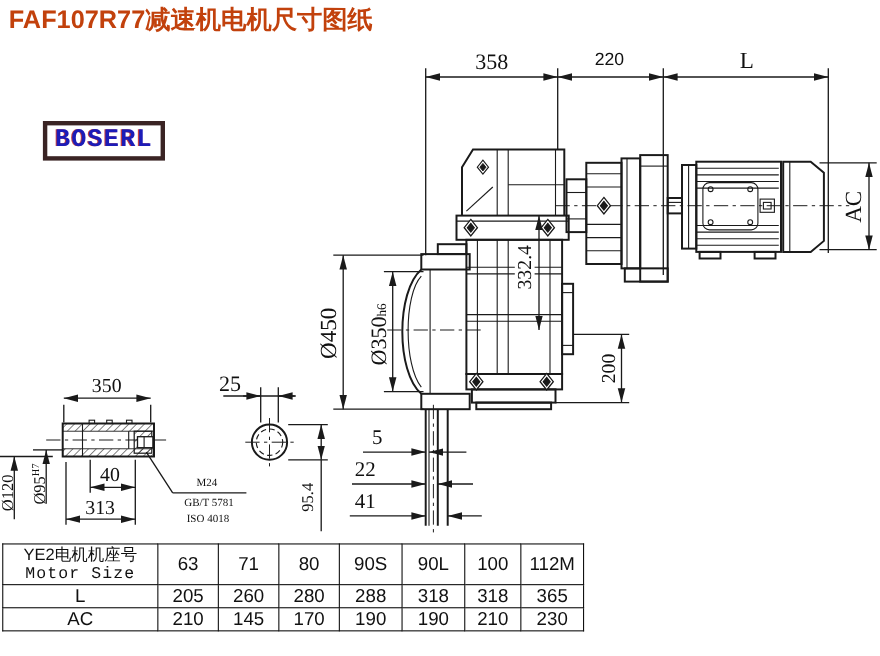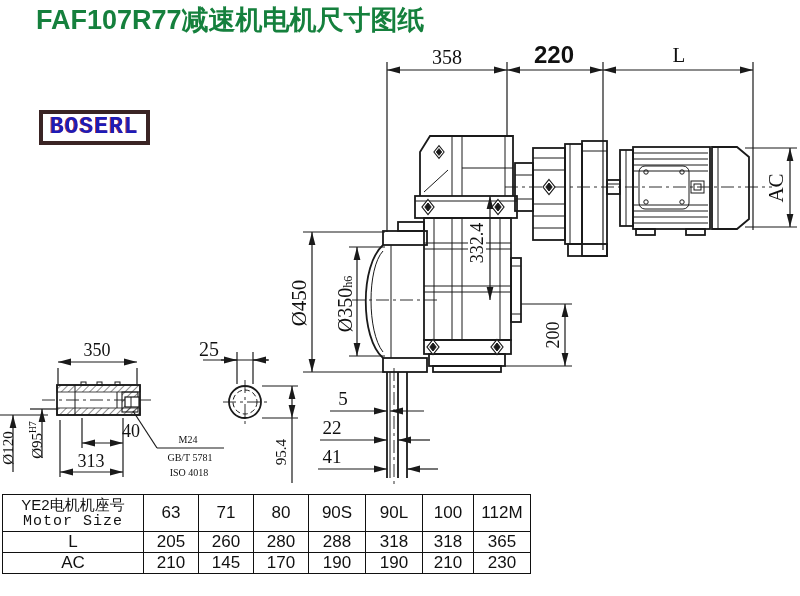--- a/index.html
+++ b/index.html
@@ -1,31 +1,31 @@
 <!DOCTYPE html>
 <html><head>
 <meta charset="utf-8">
 <style>
   html,body{margin:0;padding:0;background:#fff;}
   #stage{position:relative;width:800px;height:596px;background:#fff;overflow:hidden;
          font-family:"Liberation Sans",sans-serif;color:#111;}
   #draw-svg{position:absolute;left:0;top:0;}
-  .page-title{position:absolute;left:8px;top:2px;font-size:27px;font-weight:bold;
-              letter-spacing:0;color:#15803d;white-space:nowrap;margin-left:28px;}
+  .page-title{position:absolute;left:8px;top:2px;font-size:23px;font-weight:bold;
+              letter-spacing:0;color:#c2410c;white-space:nowrap;}
   .logo-box{position:absolute;left:39px;top:110px;border:4px solid #3a2424;background:#fff;
             padding:0 7px;line-height:26px;}
   .logo-text{font-family:Liberation Mono, monospace;font-weight:bold;font-size:23px;color:#1c1cb8;
              text-shadow:-1px 0 0 rgba(190,30,30,.85);letter-spacing:1px;}
   .dim{position:absolute;transform:translate(-50%,-50%);font-family:"Liberation Serif",serif;
        color:#111;white-space:nowrap;line-height:1;}
   .rot{transform:translate(-50%,-50%) rotate(-90deg);}
   .bg{background:#fff;padding:0 2px;}
   .s14{font-size:10px}.s15{font-size:15px}.s16{font-size:20px}.s18{font-size:18px}
   .s19{font-size:19px}.s20{font-size:20px}.s21{font-size:21px}
-  .bold-sans{font-family:"Liberation Sans",sans-serif;font-weight:bold;font-size:24px;}
+  .bold-sans{font-family:"Liberation Sans",sans-serif;font-weight:normal;font-size:16px;}
   .tol{font-size:12px;}
   sup.tol2{font-size:9.5px;}
   table.spec{position:absolute;left:2px;top:494px;border-collapse:collapse;background:#fff;
              table-layout:fixed;}
   table.spec td{border:1.6px solid #111;text-align:center;vertical-align:middle;
                 font-family:"Liberation Sans",sans-serif;font-size:17px;color:#111;padding:0;}
   td.hcell{font-size:15px;line-height:1.15;}
   .hcn{font-size:15px;}
   .hen{font-family:"Liberation Mono",monospace;font-size:15px;letter-spacing:1px;}
   tr.hdr td{height:36px;}
@@ -256,21 +256,21 @@
   <span class="dim rot s21" style="left:299px;top:303px;">Ø450</span>
   <span class="dim rot s20" style="left:345px;top:304px;"><span>Ø350</span><span class="tol">h6</span></span>
   <span class="dim rot s18 bg" style="left:477px;top:243px;">332.4</span>
   <span class="dim rot s18 bg" style="left:553px;top:335px;">200</span>
   <span class="dim s19" style="left:343px;top:398px;">5</span>
   <span class="dim s19" style="left:332px;top:427px;text-align:center;">22</span>
   <span class="dim s19" style="left:332px;top:456px;">41</span>
   <span class="dim rot s15" style="left:281px;top:452px;">95.4</span>
   <span class="dim s16" style="left:209px;top:349px;">25</span>
   <span class="dim s18" style="left:97px;top:350px;">350</span>
-  <span class="dim s18" style="left:100px;top:431px;margin-left:31px;">40</span>
+  <span class="dim s18" style="left:100px;top:431px;">40</span>
   <span class="dim s18" style="left:91px;top:461px;">313</span>
   <span class="dim rot s15" style="left:8px;top:448px;">Ø120</span>
   <span class="dim rot s15" style="left:37px;top:440px;"><span>Ø95</span><sup class="tol2">H7</sup></span>
   <span class="dim s14" style="left:188px;top:440px;">M24</span>
   <span class="dim s14" style="left:190px;top:458px;">GB/T 5781</span>
   <span class="dim s14" style="left:189px;top:473px;">ISO 4018</span>
 
   <table class="spec">
     <colgroup>
       <col style="width:141px">

